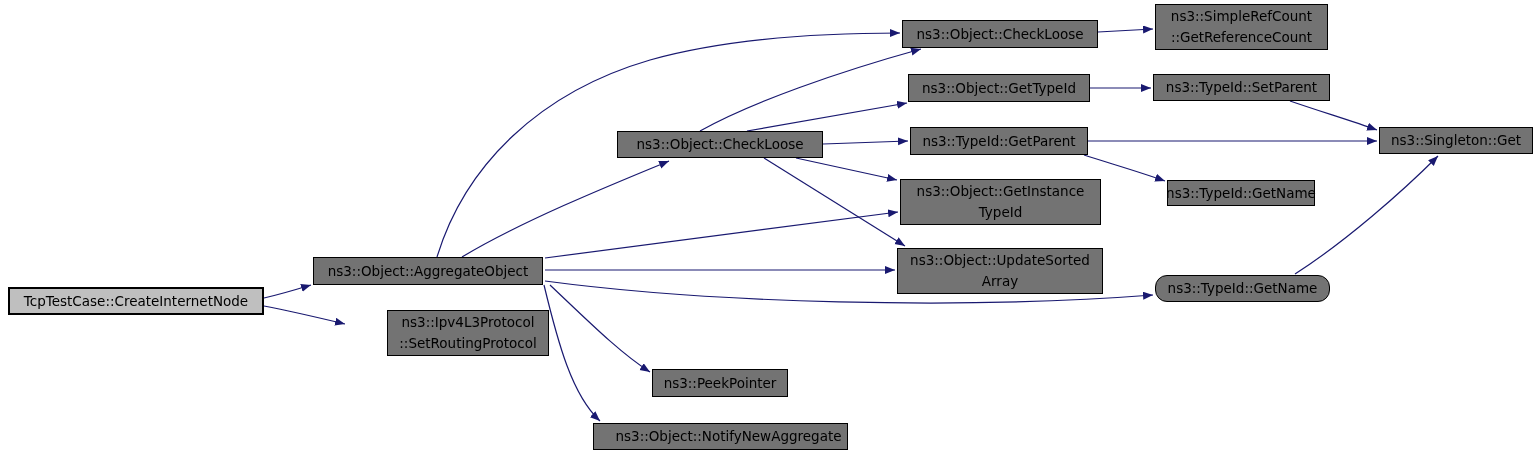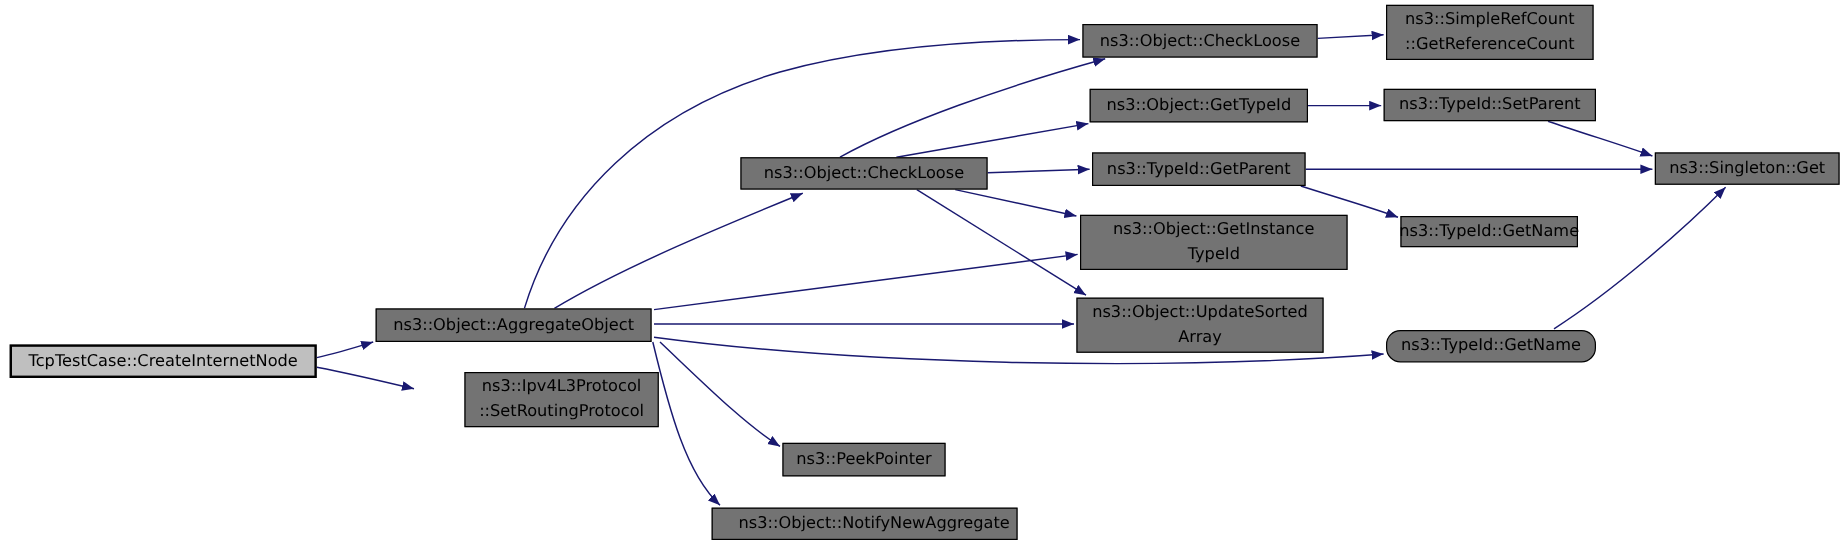--- a/index.html
+++ b/index.html
@@ -102,21 +102,21 @@
   </div>
 
   <div class="node" style="left:1379px;top:127px;width:154px;height:27px;">
     <span class="lbl">ns3::Singleton::Get</span>
   </div>
 
   <div class="node" style="left:1167px;top:180px;width:148px;height:26px;">
     <span class="lbl">ns3::TypeId::GetName</span>
   </div>
 
-  <div class="node" style="left:900px;top:179px;width:223px;height:46px;">
+  <div class="node" style="left:900px;top:179px;width:201px;height:46px;">
     <span class="lbl">ns3::Object::GetInstance
 TypeId</span>
   </div>
 
   <div class="node" style="left:897px;top:248px;width:206px;height:46px;">
     <span class="lbl">ns3::Object::UpdateSorted
 Array</span>
   </div>
 
   <div class="node" style="left:1155px;top:275px;width:175px;height:27px;border-radius:12px;">

